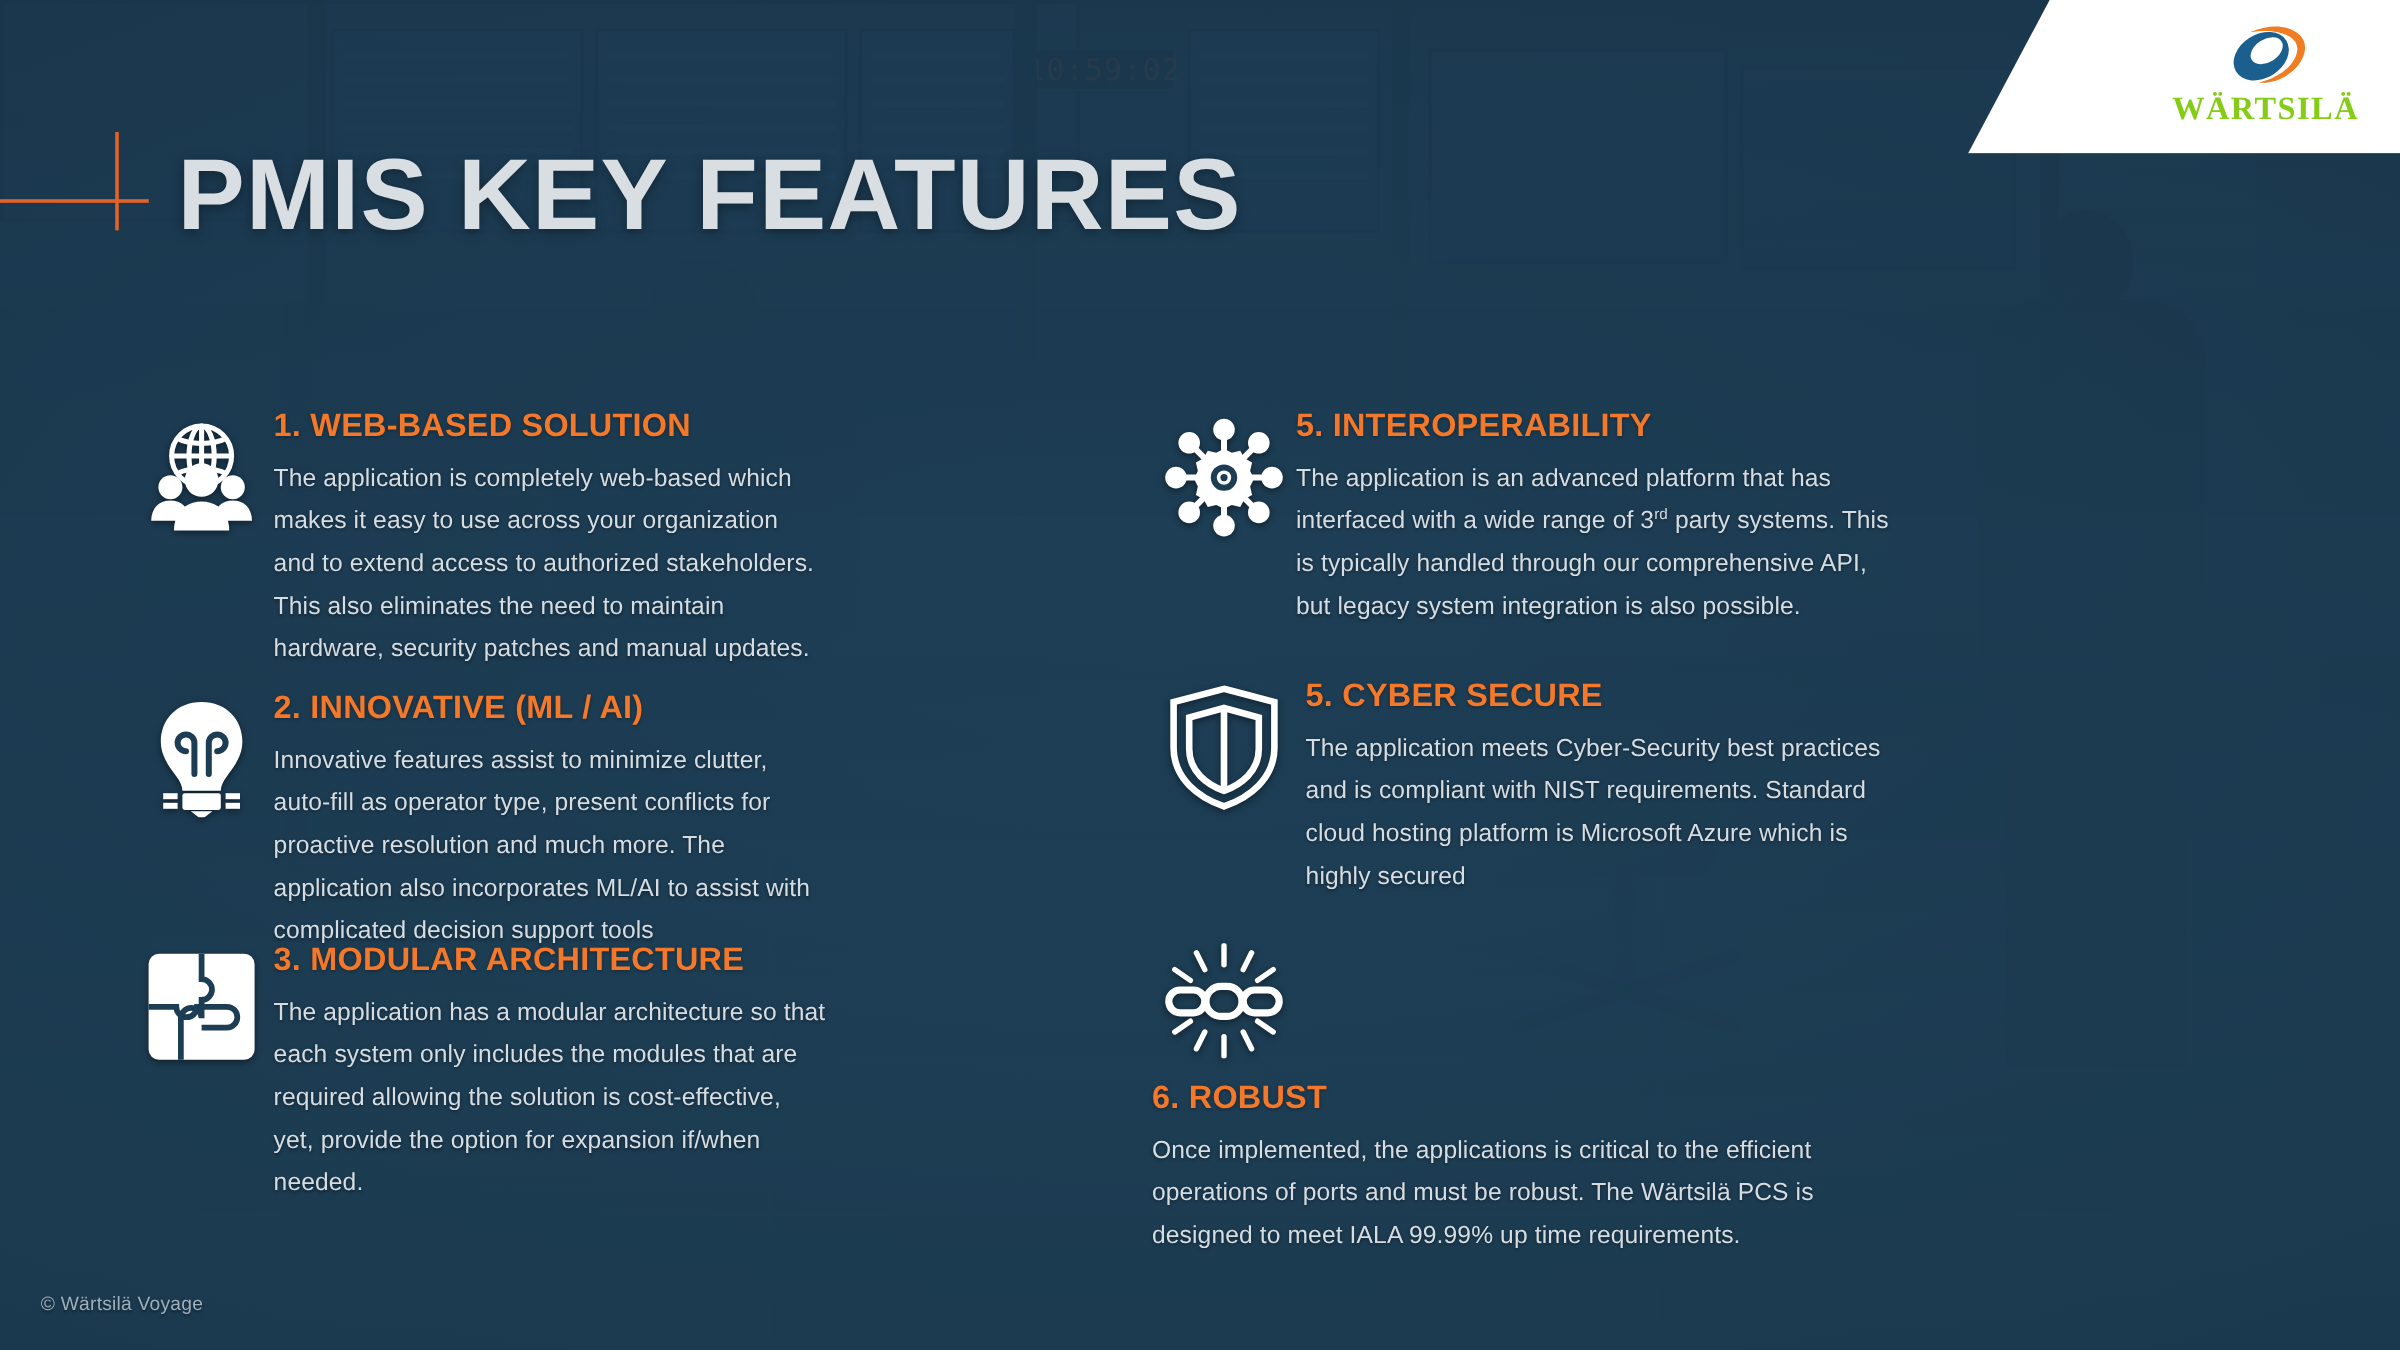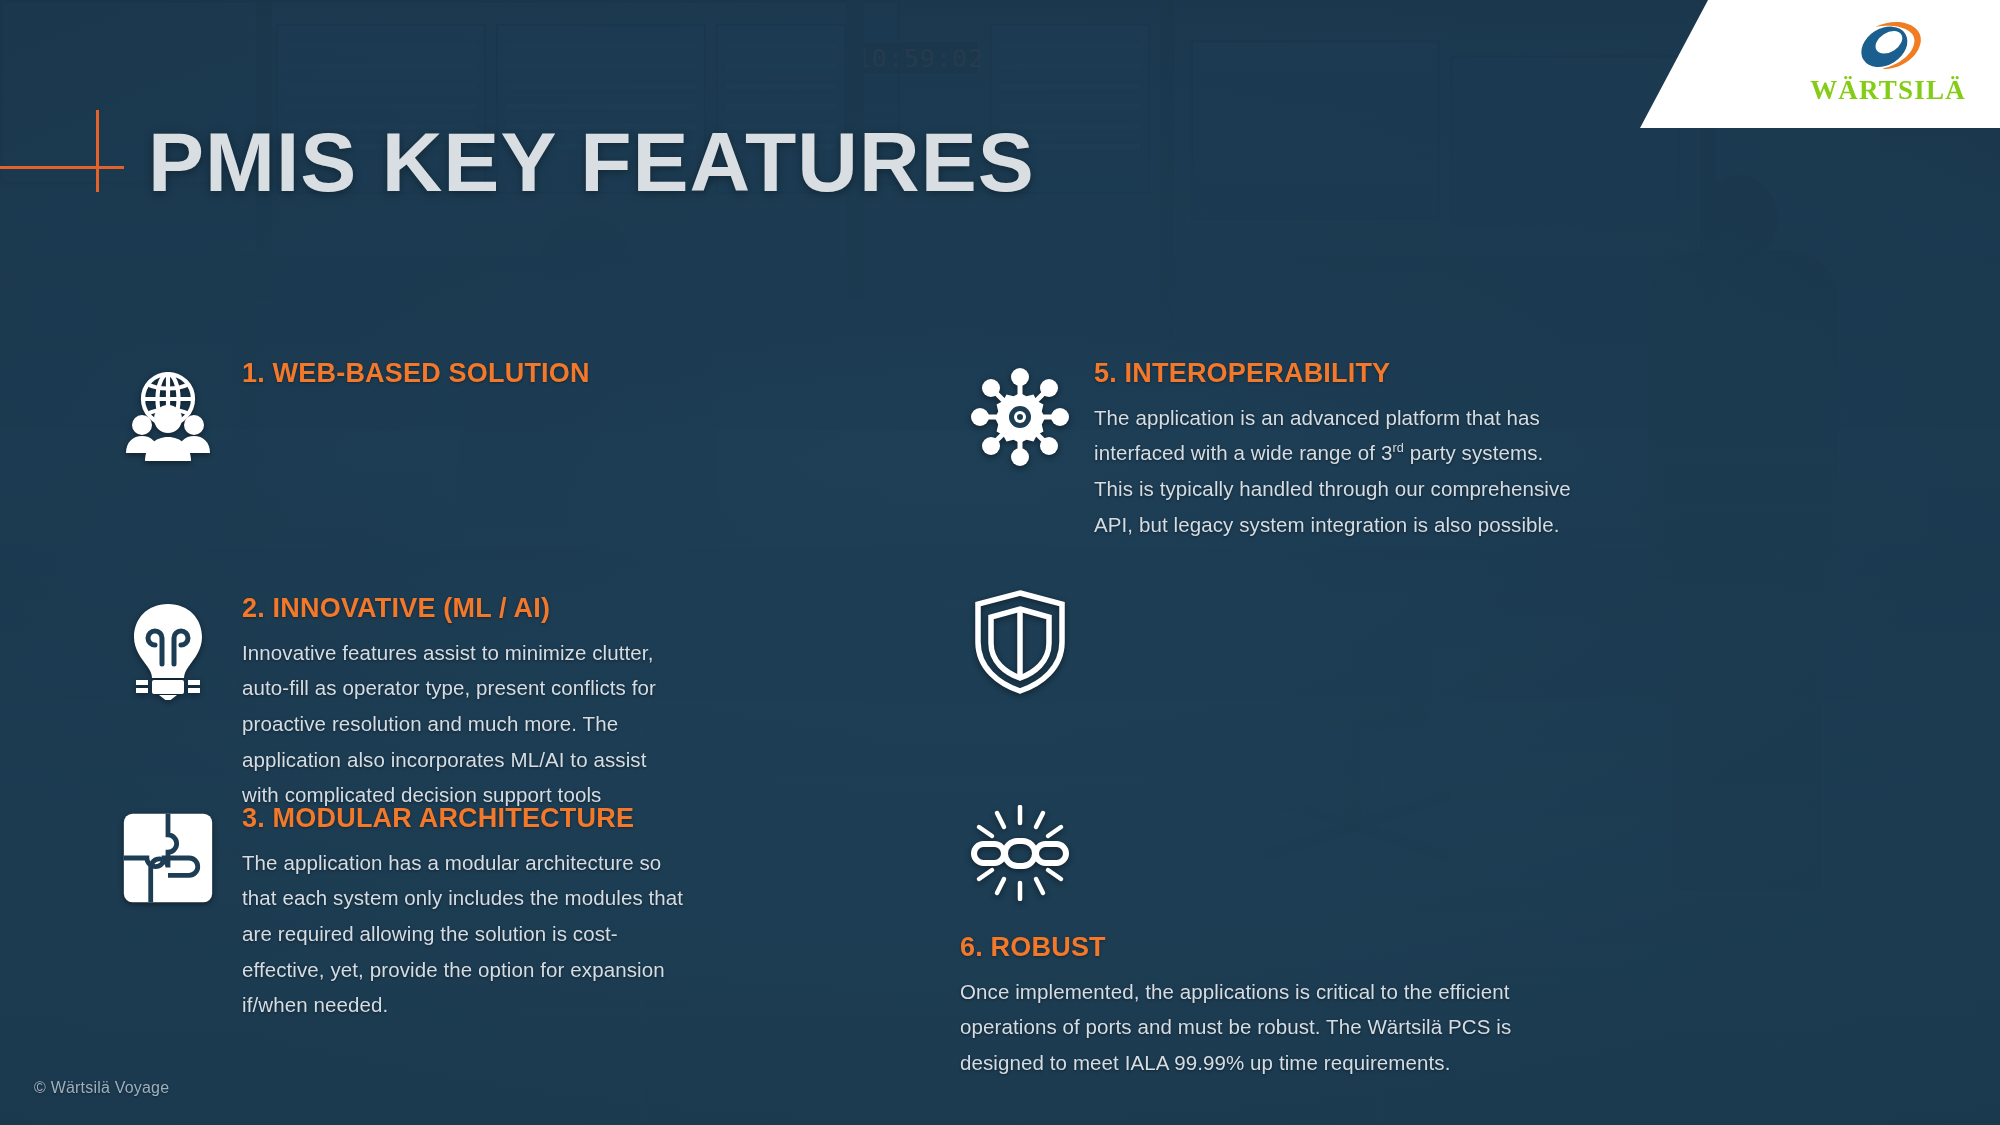--- a/index.html
+++ b/index.html
@@ -119,21 +119,21 @@
   .slide-title {
     position:absolute; left:148px; top:120px; z-index:12;
     font-family:"Liberation Sans", sans-serif;
     font-weight:bold; font-size:84px; letter-spacing:1px;
     color:#d9dee3; line-height:1;
     text-shadow:0 2px 10px rgba(0,0,0,.35);
   }
 
   
   .features { position:absolute; inset:0; z-index:15; }
-  .feature { position:absolute; display:flex; gap:14px;margin-top:19px; }
+  .feature { position:absolute; display:flex; gap:0; }
   .f-icon {
     width:120px; flex:0 0 120px;
     display:flex; align-items:flex-start; justify-content:center;
     padding-top:6px;
   }
   .f-icon svg { filter:drop-shadow(0 2px 3px rgba(0,0,0,.45)); }
   .f-body { flex:1; }
   .f-title {
     color:#f4782a; font-weight:bold; font-size:27px; letter-spacing:.2px;
     margin-bottom:11px; line-height:1.1;
@@ -307,20 +307,21 @@
             <path d="M8 88 c0-11 7-17 16-17 s16 6 16 17z"></path>
             <circle cx="76" cy="60" r="10"></circle>
             <path d="M60 88 c0-11 7-17 16-17 s16 6 16 17z"></path>
             <circle cx="50" cy="54" r="14"></circle>
             <path d="M27 96 c0-15 10-24 23-24 s23 9 23 24z"></path>
           </g>
         </svg>
       </div>
       <div class="f-body">
         <div class="f-title">1. WEB-BASED SOLUTION</div>
+        <div class="f-text">The application is completely web-based which makes it easy to use across your organization and to extend access to authorized stakeholders.  This also eliminates the need to maintain hardware, security patches and manual updates.</div>
       </div>
     </div>
 
     <div class="feature" id="feat-2">
       <div class="f-icon">
         <svg width="100" height="100" viewBox="0 0 100 100">
           <path d="M50 4 C29 4 16 19 16 37 c0 13 8 22 13 29 c3 4 5 8 5 12 h32 c0-4 2-8 5-12 c5-7 13-16 13-29 C84 19 71 4 50 4z" fill="#ffffff"></path>
           <g stroke="#1d3d54" stroke-width="5" fill="none" stroke-linecap="round">
             <path d="M44 64 V38 a7 7 0 1 0 -7 7"></path>
             <path d="M56 64 V38 a7 7 0 1 1 7 7"></path>
@@ -394,20 +395,24 @@
       </div>
     </div>
 
     <div class="feature" id="feat-5">
       <div class="f-icon">
         <svg width="92" height="104" viewBox="0 0 92 104">
           <path d="M46 3 L88 14 V52 c0 26 -21 42 -42 49 C25 94 4 78 4 52 V14 Z" fill="none" stroke="#ffffff" stroke-width="5.5"></path>
           <path d="M46 19 L75 27 V53 c0 19 -15 30 -29 35 C32 83 17 72 17 53 V27 Z" fill="none" stroke="#ffffff" stroke-width="5.5"></path>
           <line x1="46" y1="19" x2="46" y2="88" stroke="#ffffff" stroke-width="5.5"></line>
         </svg>
+      </div>
+      <div class="f-body">
+        <div class="f-title">5. CYBER SECURE</div>
+        <div class="f-text">The application meets Cyber-Security best practices and is compliant with NIST requirements.   Standard cloud hosting platform is Microsoft Azure which is highly secured</div>
       </div>
     </div>
 
     <div class="feature" id="feat-6">
       <div class="f-icon">
         <svg width="112" height="96" viewBox="0 0 112 96">
           <g stroke="#ffffff" stroke-width="4.5" stroke-linecap="round">
             <line x1="56" y1="2" x2="56" y2="18"></line>
             <line x1="33" y1="8" x2="40" y2="22"></line>
             <line x1="79" y1="8" x2="72" y2="22"></line>

